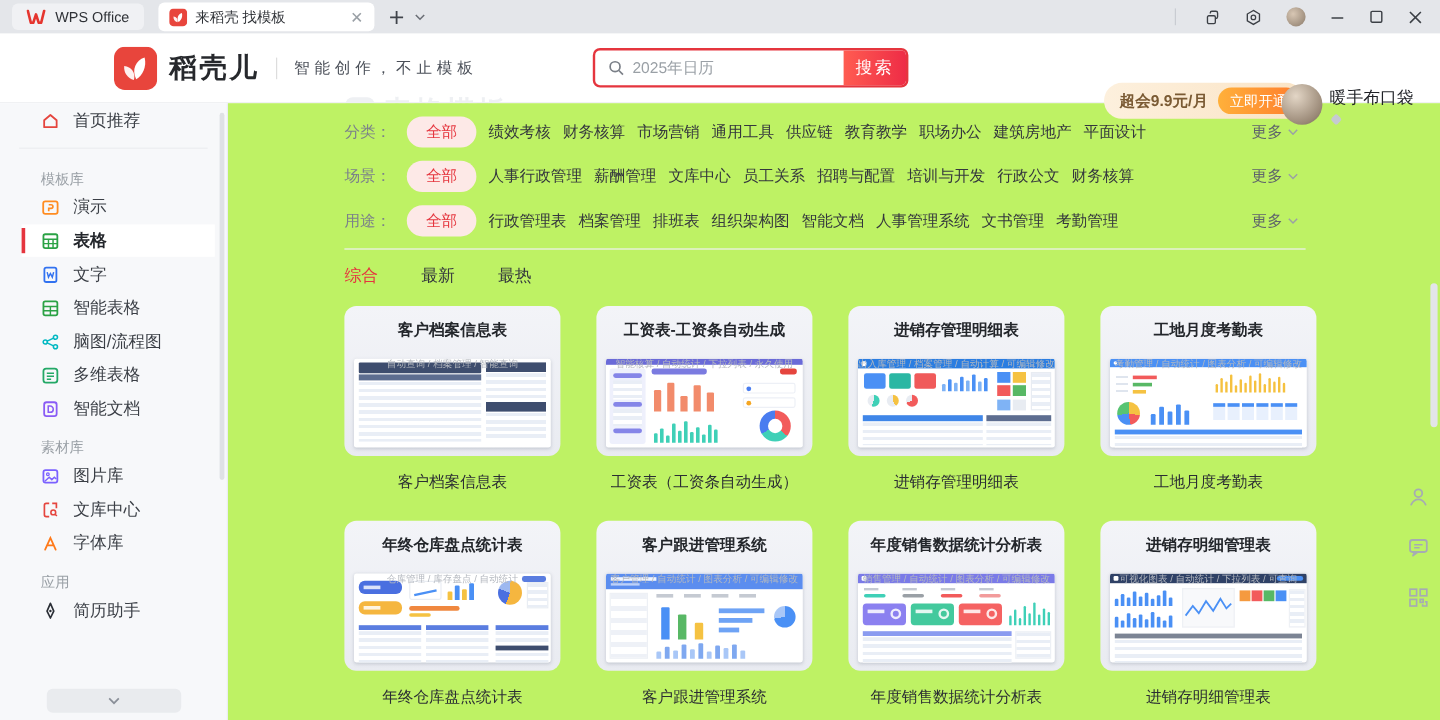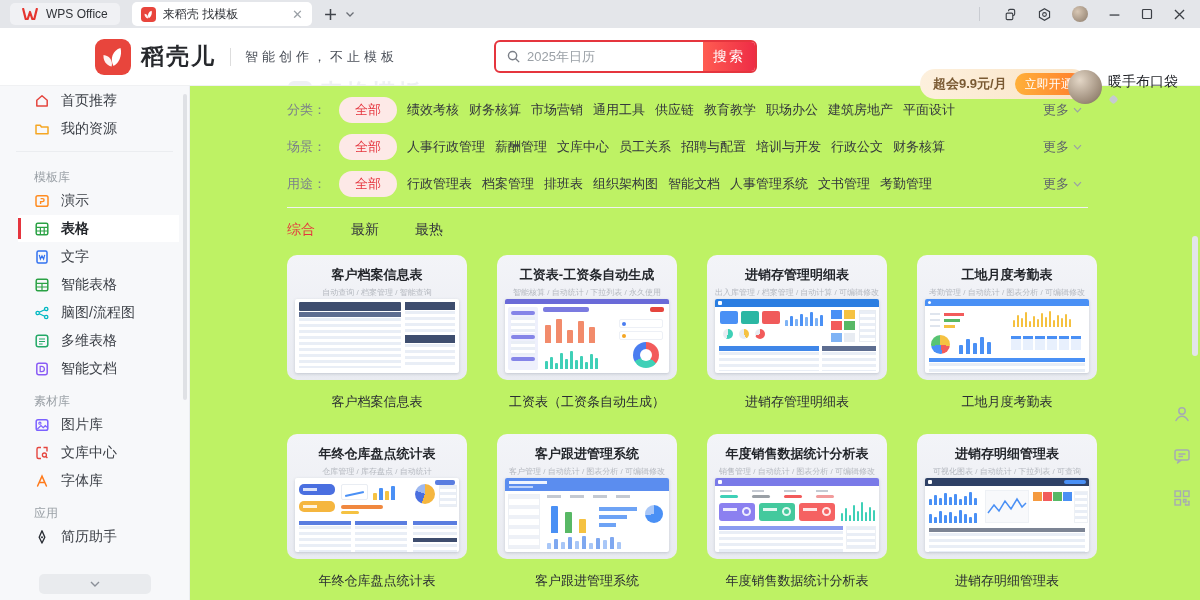--- a/index.html
+++ b/index.html
@@ -57,21 +57,21 @@
   .fmore{margin-left:auto;color:#5f646b;display:flex;align-items:center;gap:4px;cursor:pointer;white-space:nowrap}
   .fdivider{height:1px;background:#f0f1f3;margin:5px 112px 0 97px}
   .sortrow{display:flex;align-items:center;gap:36px;padding-left:97px;height:44px;font-size:14px}
   .stab{color:#34373d;cursor:pointer}
   .stab.active{color:#e5353e}
   
   .grid{display:grid;grid-template-columns:repeat(4,180px);column-gap:30px;padding-left:97px;margin-top:3px}
   .card{cursor:pointer}
   .thumb{height:125px;border-radius:10px;background:linear-gradient(180deg,#f3f4f8,#e9ebf1);position:relative;overflow:hidden}
   .ctitle{text-align:center;padding-top:11px;font-size:13px;font-weight:bold;color:#23262b;position:relative;z-index:1}
-  .csub{text-align:center;font-size:8px;color:#b4b8bf;margin-top:3px;position:relative;z-index:1;white-space:nowrap}
+  .csub{text-align:center;font-size:8px;color:#b4b8bf;margin-top:14px;position:relative;z-index:1;white-space:nowrap}
   .shot{position:absolute;left:8px;right:8px;top:44px;bottom:7px;background:#fff;border-radius:2px;box-shadow:0 1px 3px rgba(80,90,110,.25);overflow:hidden}
   .caption{text-align:center;font-size:13px;color:#2b2e33;padding:13px 0 23px}
   .abs{position:absolute}
   .stripes{background:repeating-linear-gradient(180deg,#e9eef6 0 3px,#fff 3px 6px)}
   .stripes2{background:repeating-linear-gradient(180deg,#eef1f7 0 4px,#fff 4px 10px)}
   .bars{position:absolute;display:flex;align-items:flex-end;gap:2px}
   .bars i{display:block;width:4px;border-radius:1px 1px 0 0}
   .pie{position:absolute;border-radius:50%}
   .donut::after{content:"";position:absolute;inset:27%;background:#fff;border-radius:50%}
   
@@ -187,28 +187,20 @@
 </div>
 
 <div class="sidebar">
   <div class="sb-item">
     <span style="color:#e5453e">
         <svg width="16" height="16" viewBox="0 0 16 16">
           <path d="M2.8 7.2 8 2.8l5.2 4.4V13H2.8z" fill="none" stroke="currentColor" stroke-width="1.5" stroke-linejoin="round"></path>
         </svg>
       </span>
     <span>首页推荐</span>
-  </div>
-  <div class="sb-item">
-    <span style="color:#f5a623">
-        <svg width="16" height="16" viewBox="0 0 16 16">
-          <path d="M2 4.2h4.2l1.3 1.8H14v6.8H2z" fill="none" stroke="currentColor" stroke-width="1.5" stroke-linejoin="round"></path>
-        </svg>
-      </span>
-    <span>我的资源</span>
   </div>
   <div class="sb-divider"></div>
   <div class="sb-label">模板库</div>
   <div class="sb-item">
     <span style="color:#ff8c21">
         <svg width="16" height="16" viewBox="0 0 16 16">
           <rect x="2" y="2.8" width="12" height="10.4" rx="1.8" fill="none" stroke="currentColor" stroke-width="1.5"></rect>
           <path d="M6.6 5.6h2a1.5 1.5 0 1 1 0 3h-2V11" fill="none" stroke="currentColor" stroke-width="1.4"></path>
         </svg>
       </span>

